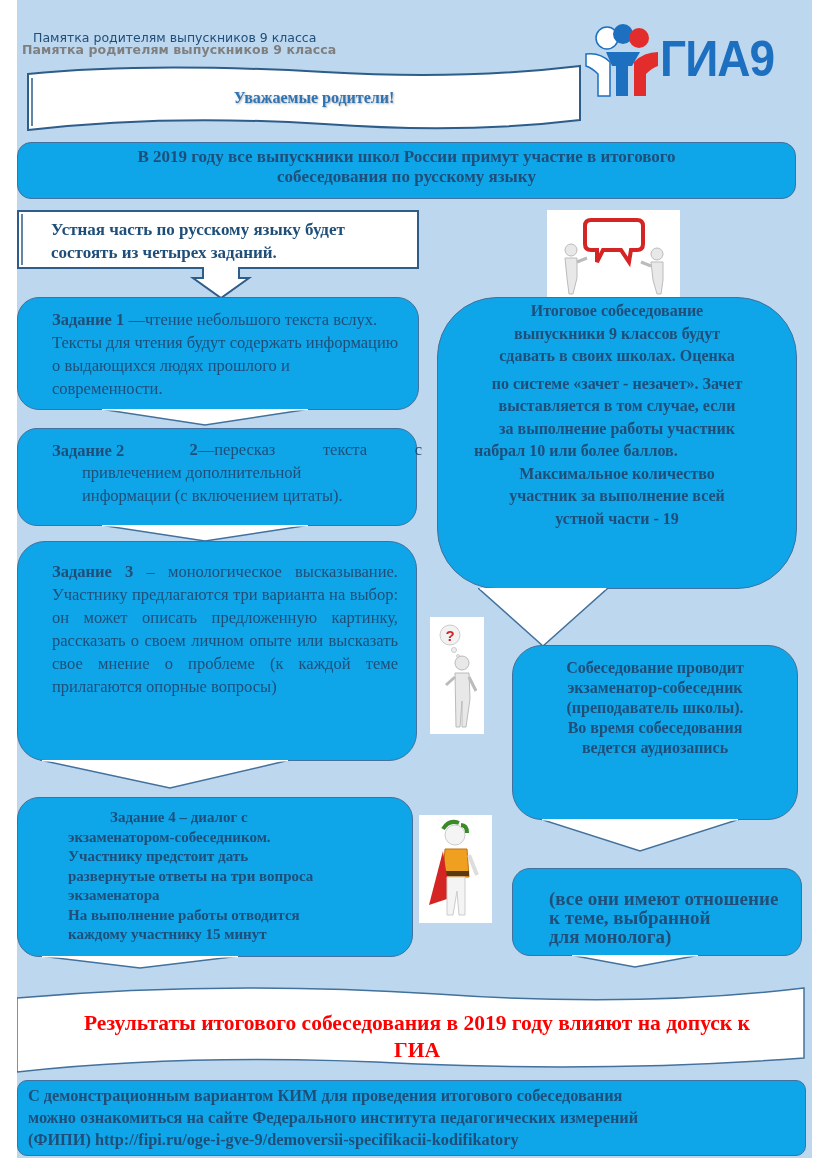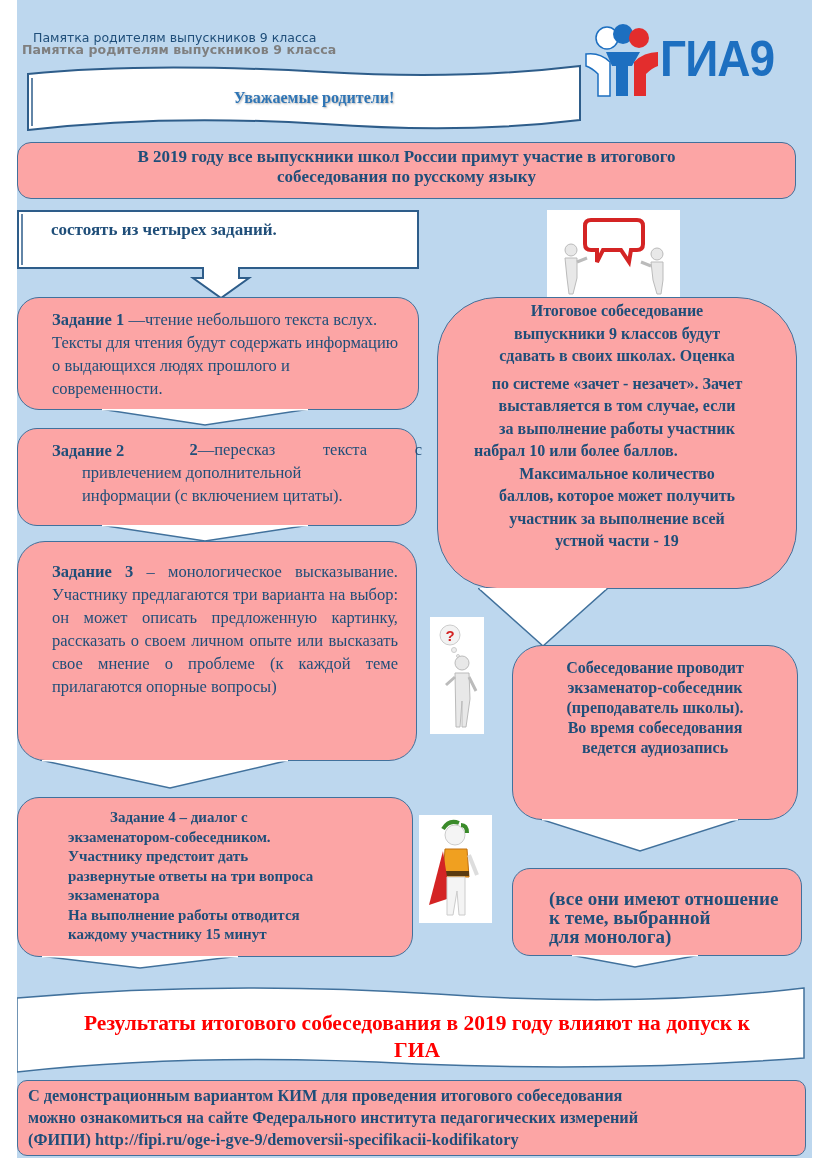--- a/index.html
+++ b/index.html
@@ -6,21 +6,21 @@
     html, body { width: 826px; height: 1169px; background: #ffffff; overflow: hidden; }
     body { position: relative; font-family: "Liberation Serif", serif; }
     .bg { position: absolute; left: 17px; top: 0; width: 795px; height: 1158px; background: #bdd7ee; }
     .abs { position: absolute; }
     .hdr1 { left: 33px; top: 30px; font-family: "DejaVu Sans", sans-serif; font-size: 12.5px; color: #1f4e79; }
     .hdr2 { left: 22px; top: 42px; font-family: "DejaVu Sans", sans-serif; font-size: 12.5px; color: #7f7f7f; font-weight: bold; letter-spacing: 0.1px; }
     .logo { left: 582px; top: 22px; width: 230px; height: 80px; }
     .logo-text { position: absolute; left: 78px; top: 8px; font-family: "Liberation Sans", sans-serif; font-weight: bold; font-size: 50px; color: #1d6fc0; letter-spacing: -1px; transform: scaleX(0.92); transform-origin: left; }
     .banner { left: 24px; top: 62px; width: 560px; height: 72px; }
     .banner-title { position: absolute; left: 0; top: 0; width: 560px; height: 72px; display: flex; align-items: center; justify-content: center; padding-left: 20px; font-family: "Liberation Serif", serif; font-weight: bold; font-size: 16px; color: #2e75b6; text-shadow: 1px 1px 2px rgba(0,0,0,0.3); }
-    .box { background: #fca5a5; border: 1.5px solid #41719c; }
+    .box { background: #0ea5e9; border: 1.5px solid #41719c; }
     .rounded { border-radius: 14px; }
     .intro { left: 17px; top: 142px; width: 779px; height: 57px; text-align: center; font-weight: bold; font-size: 17px; color: #1f4e79; padding-top: 4px; line-height: 20px; font-family: "Liberation Serif", serif; }
     .task-text { font-size: 16.5px; color: #1f4e79; line-height: 23px; }
     .task-text b { font-weight: bold; }
     .t1 { left: 17px; top: 297px; width: 402px; height: 113px; padding: 10px 18px 0 34px; border-radius: 22px; }
     .t2 { left: 17px; top: 428px; width: 400px; height: 98px; padding: 10px 14px 0 34px; border-radius: 20px; }
     .t3 { left: 17px; top: 541px; width: 400px; height: 220px; padding: 18px 18px 0 34px; border-radius: 28px; text-align: justify; }
     .t4 { left: 17px; top: 797px; width: 396px; height: 160px; padding: 10px 10px 0 50px; border-radius: 22px; font-weight: bold; font-size: 15px; line-height: 19.5px; color: #1f4e79; }
     .pic { background: #fff; }
     .pic1 { left: 547px; top: 210px; width: 133px; height: 87px; }
@@ -66,20 +66,21 @@
   <div>В 2019 году все выпускники школ России примут участие в итогового</div>
   <div>собеседования по русскому языку</div>
 </div>
 
 <div class="abs" style="left:17px;top:210px;width:404px;height:90px;">
   <svg width="404" height="90" viewBox="0 0 404 90" style="position:absolute;left:0;top:0;">
     <path d="M1 1 L401 1 L401 58 L222 58 L222 68 L232 68 L204 88 L176 68 L186 68 L186 58 L1 58 Z" fill="#fff" stroke="#2e5d8a" stroke-width="2"></path>
     <path d="M5 4 L5 55" stroke="#2e5d8a" stroke-width="1.5"></path>
   </svg>
   <div style="position:absolute;left:34px;top:8px;font-weight:bold;font-size:17px;color:#1f4e79;line-height:23px;">
+    <div>Устная часть по русскому языку будет</div>
     <div>состоять из четырех заданий.</div>
   </div>
 </div>
 
 <div class="abs box t1 task-text">
   <b>Задание 1</b><span> —чтение небольшого текста вслух. Тексты для чтения будут содержать информацию о выдающихся людях прошлого и современности.</span>
 </div>
 <svg class="abs" style="left:100px;top:409px;" width="210" height="18" viewBox="0 0 210 18">
   <path d="M0 0 L105 16 L210 0" fill="#fff" stroke="#41719c" stroke-width="1.5"></path>
   <rect x="2" y="0" width="206" height="1.5" fill="#fff"></rect>
@@ -136,21 +137,20 @@
 
 <div class="abs box bubble">
   <div>Итоговое собеседование</div>
   <div>выпускники 9 классов будут</div>
   <div>сдавать в своих школах. Оценка</div>
   <div style="margin-top:5px;">по системе «зачет - незачет». Зачет</div>
   <div>выставляется в том случае, если</div>
   <div>за выполнение работы участник</div>
   <div style="text-align:left;padding-left:26px;">набрал 10 или более баллов.</div>
   <div>Максимальное количество</div>
-  <div>баллов, которое может получить</div>
   <div>участник за выполнение всей</div>
   <div>устной части - 19</div>
 </div>
 <svg class="abs" style="left:478px;top:588px;" width="130" height="60" viewBox="0 0 130 60">
   <path d="M0 0 L65 58 L130 0" fill="#fff" stroke="#41719c" stroke-width="1.5"></path>
   <rect x="2" y="0" width="126" height="1.5" fill="#fff"></rect>
 </svg>
 
 <div class="abs pic pic2">
   <svg width="54" height="117" viewBox="0 0 54 117">

